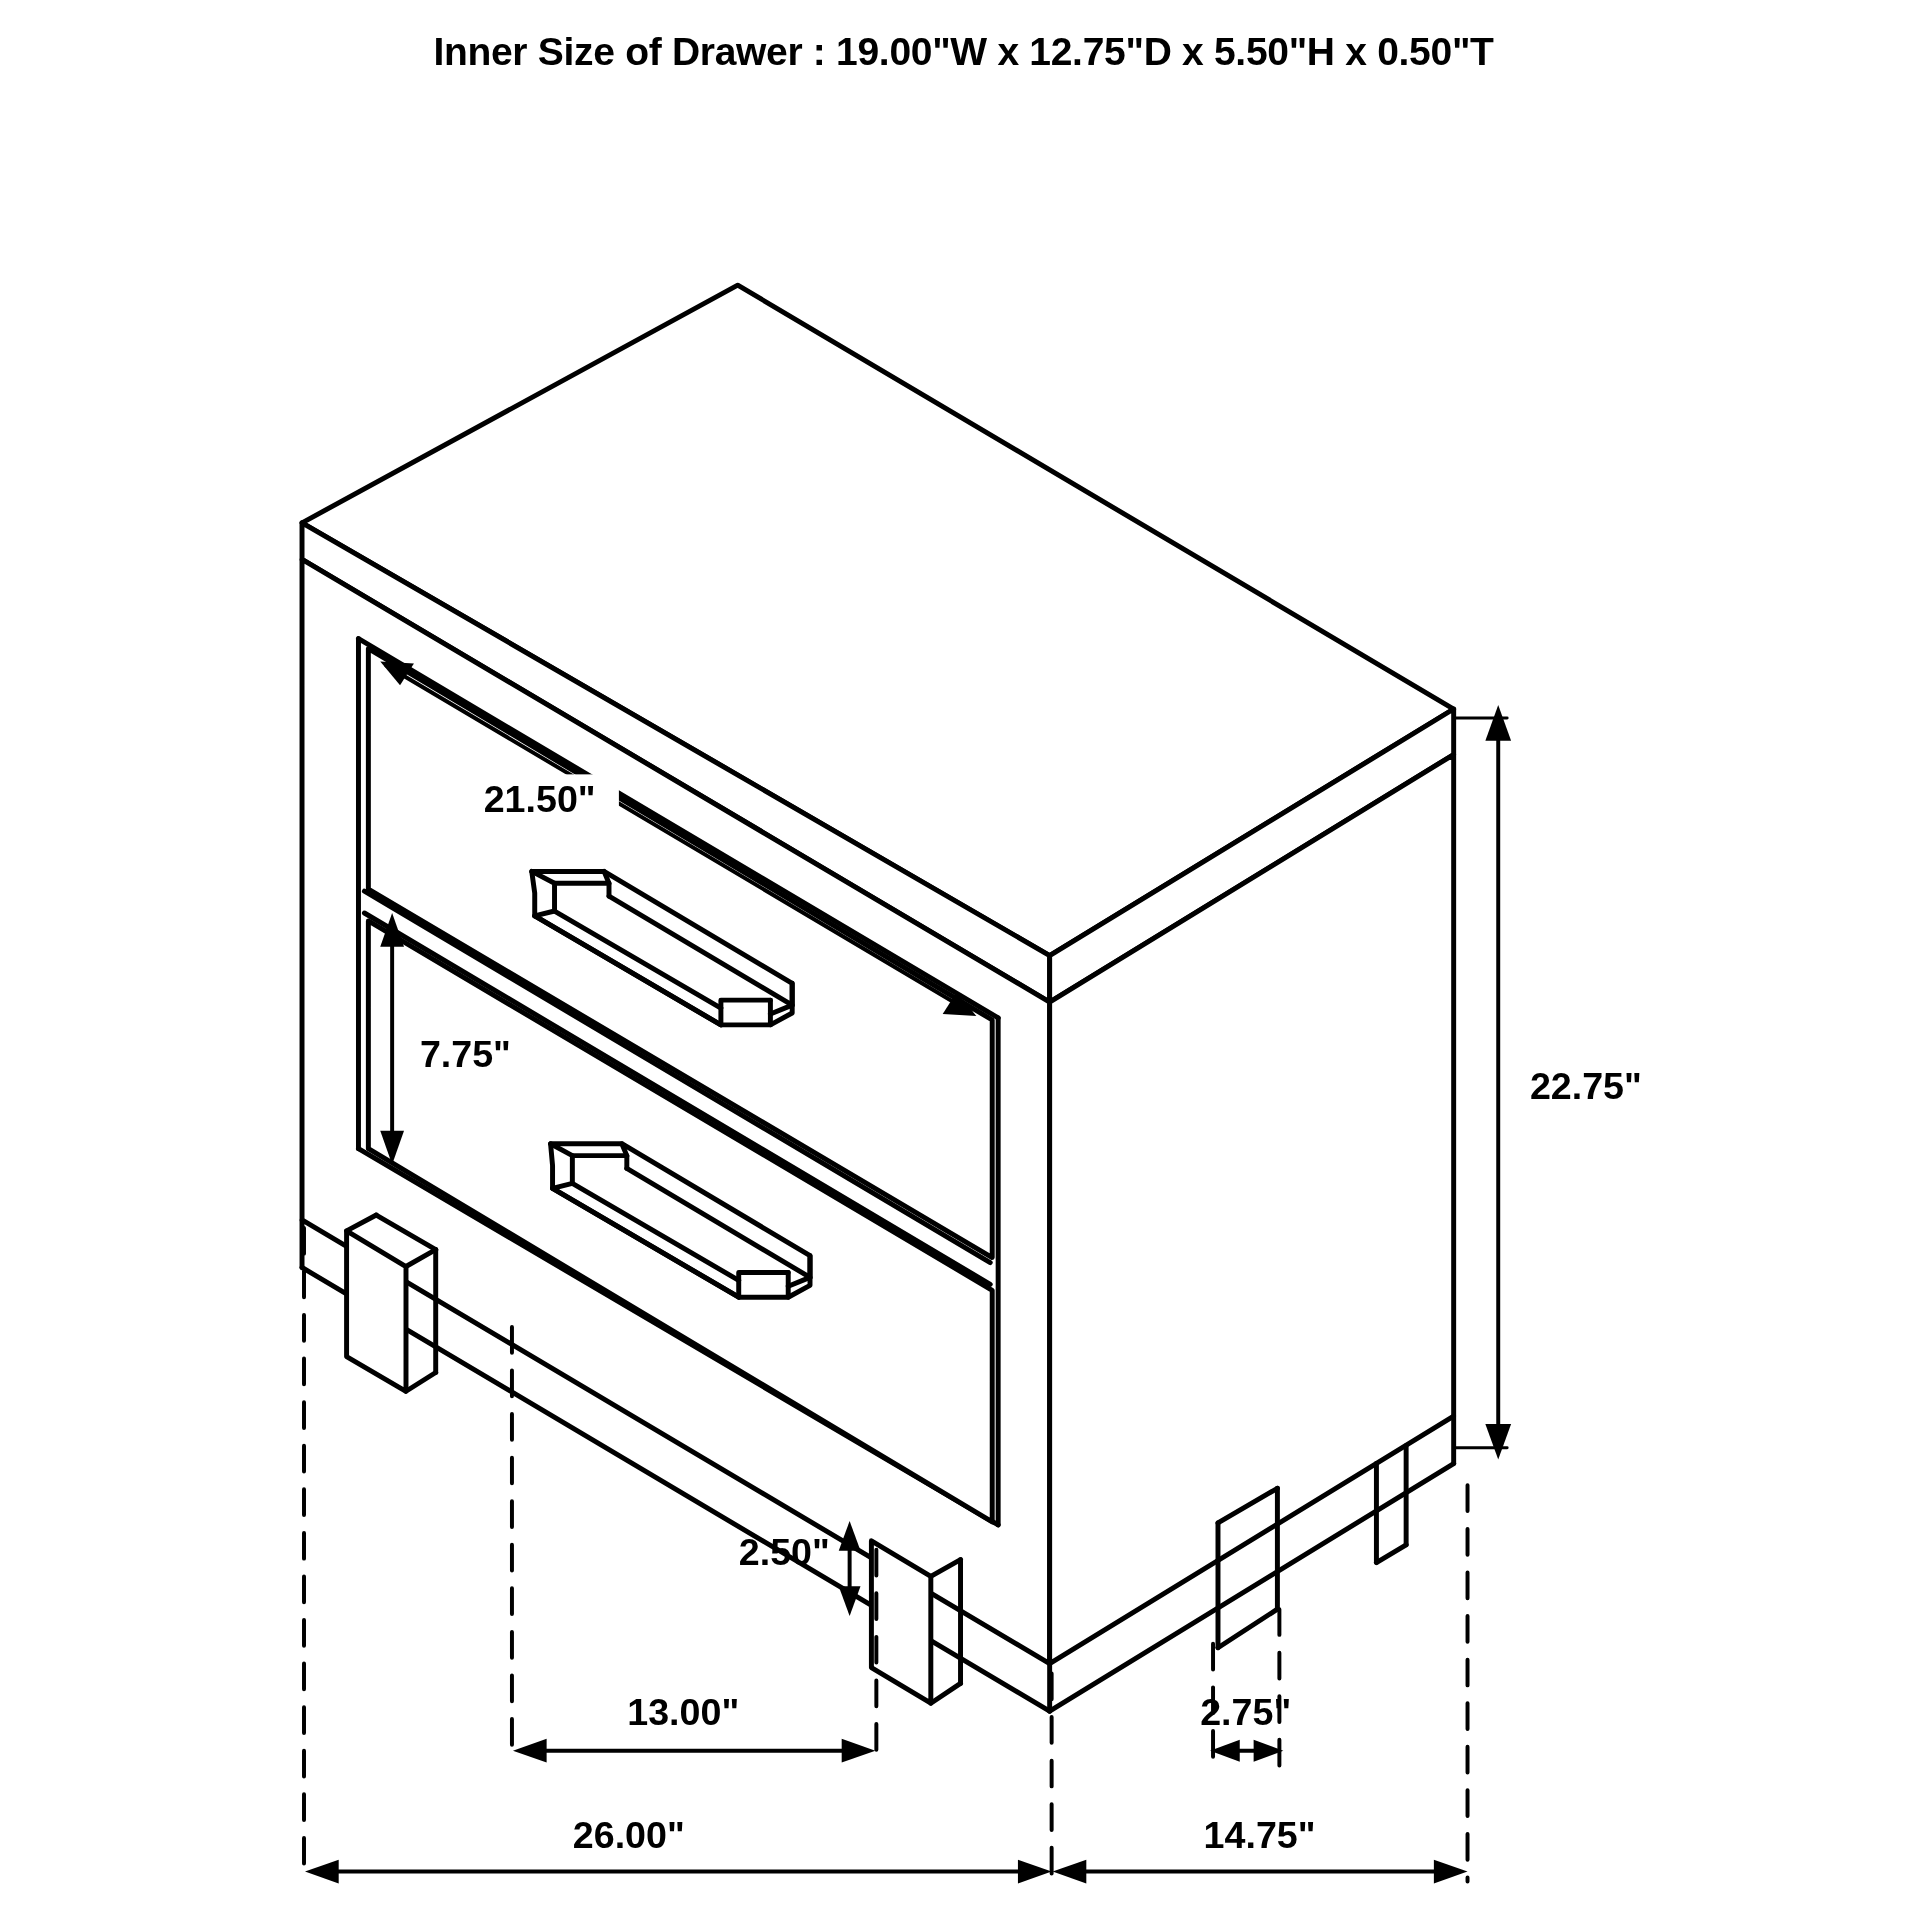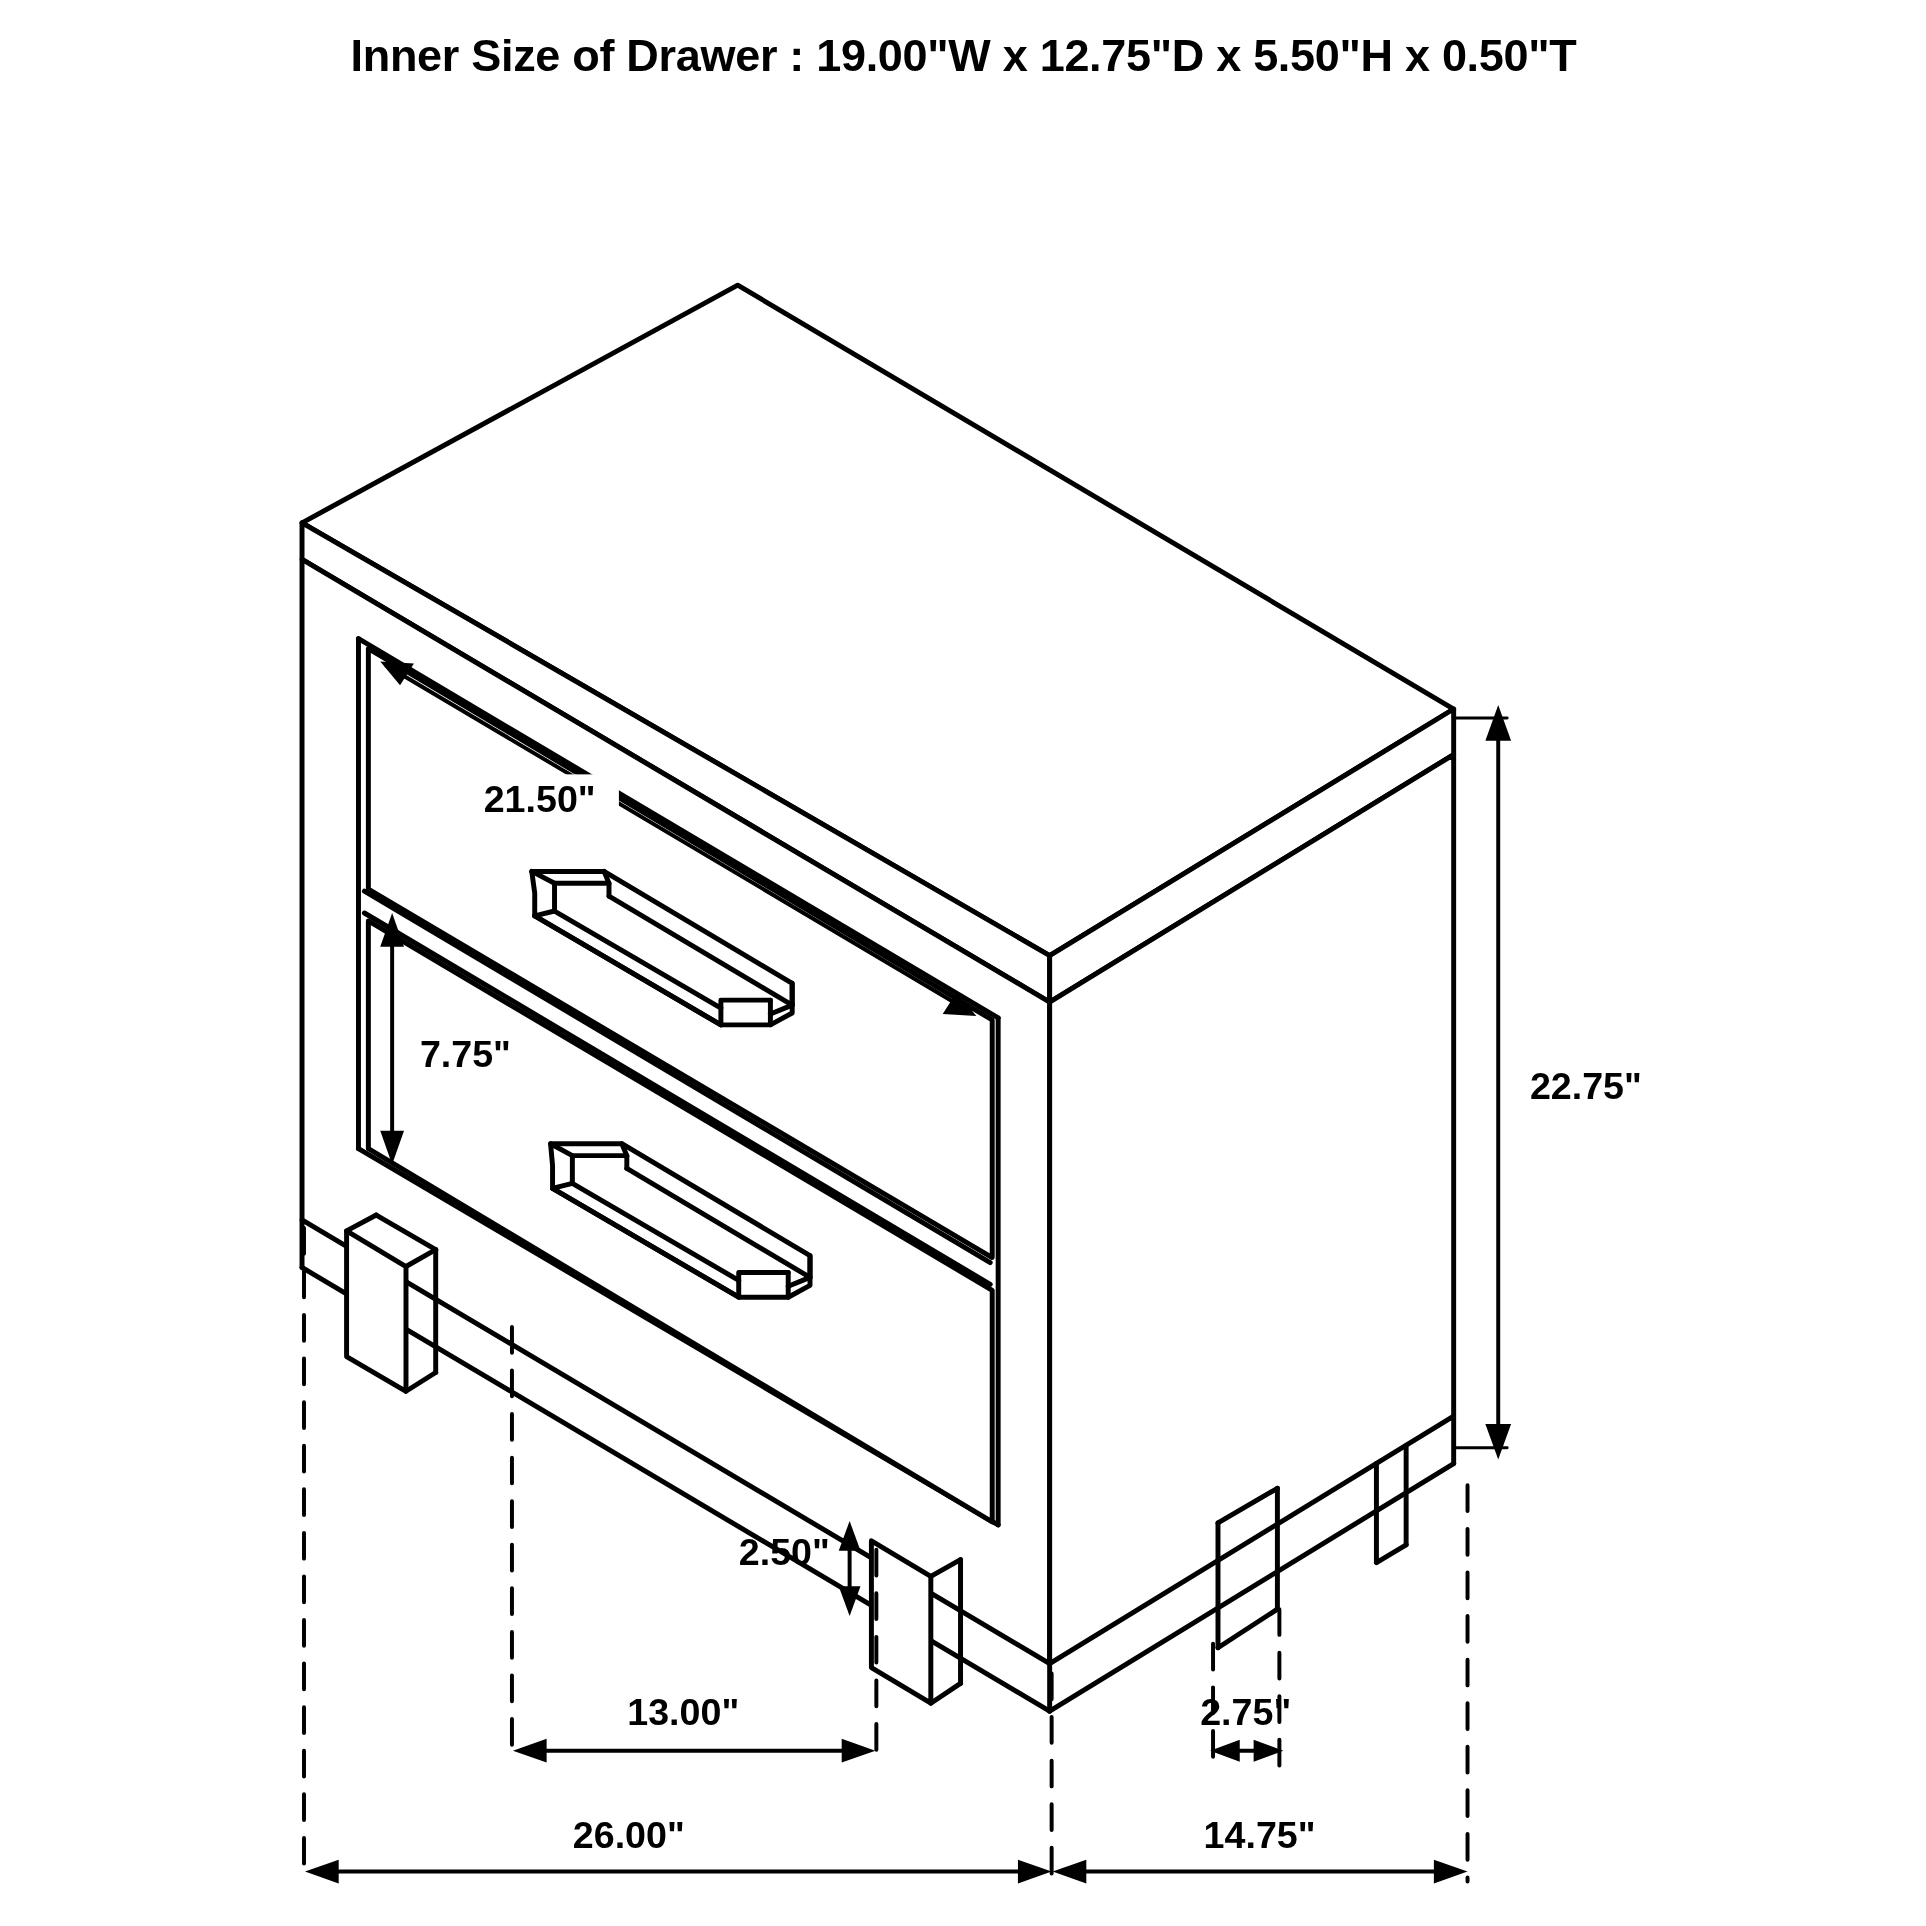--- a/index.html
+++ b/index.html
@@ -19,21 +19,21 @@
     position: relative;
     width: 1927px;
     height: 1927px;
   }
   #title {
     position: absolute;
     top: 30px;
     left: 0;
     width: 1927px;
     text-align: center;
-    font-size: 45px;
+    font-size: 39px;
     font-weight: bold;
     letter-spacing: -0.3px;
     white-space: nowrap;
   }
   #drawing {
     position: absolute;
     top: 0;
     left: 0;
     width: 1927px;
     height: 1927px;

